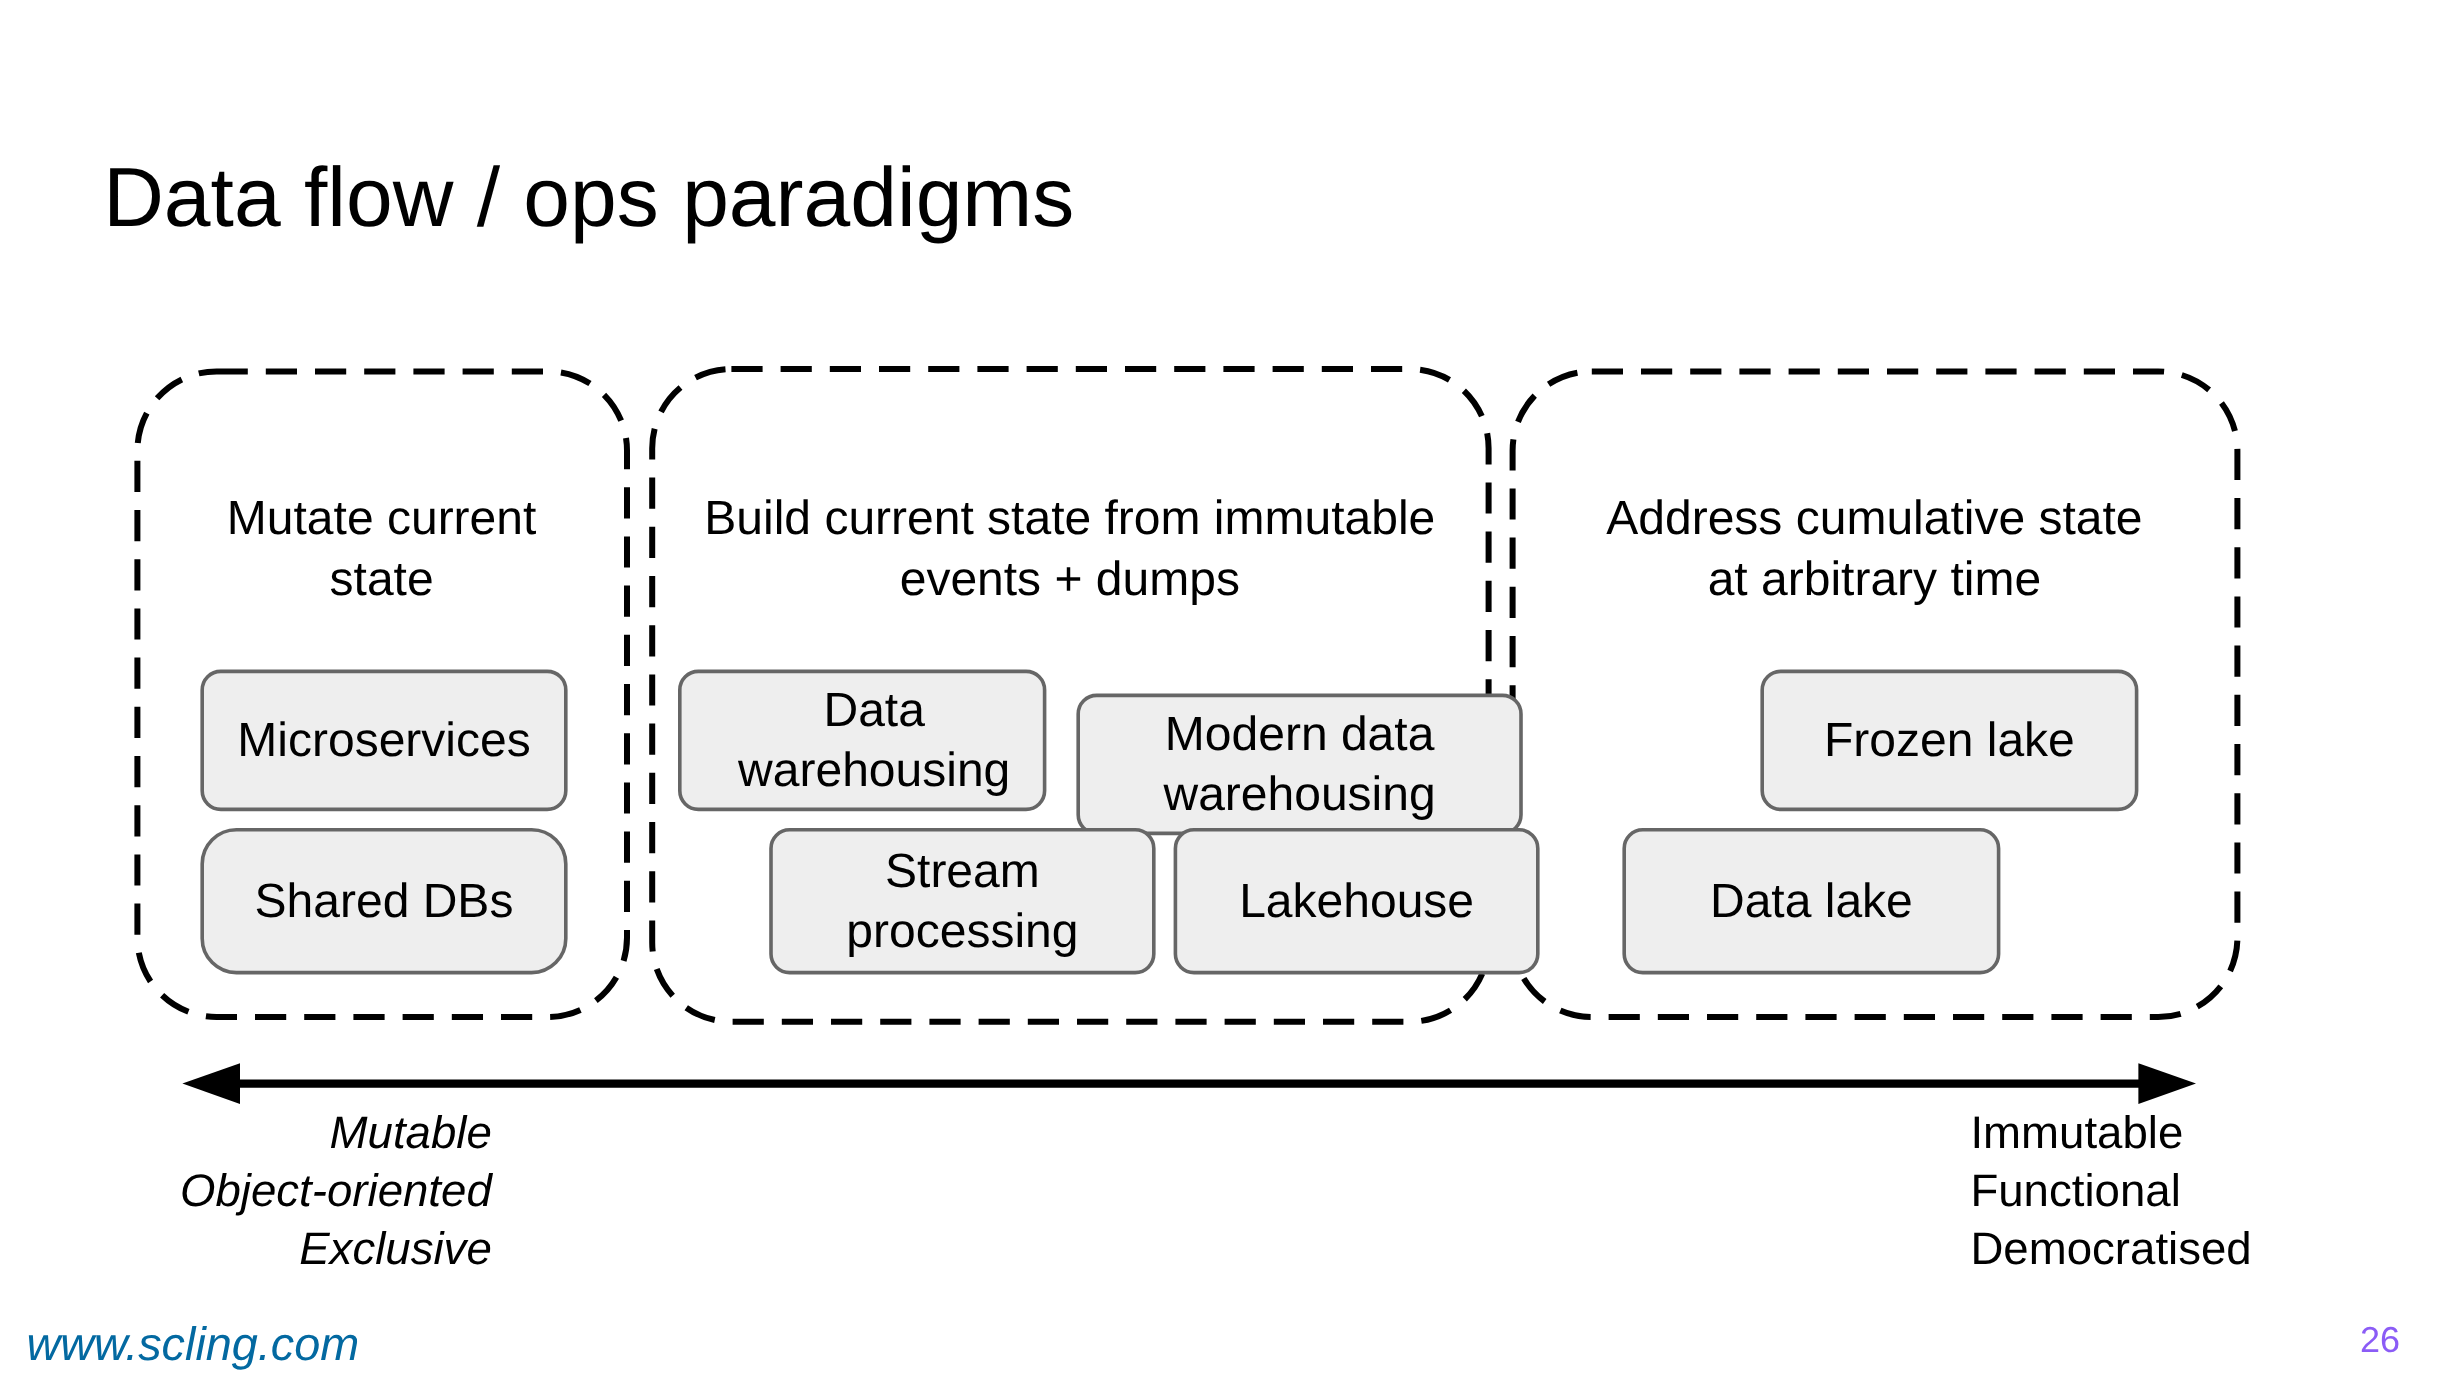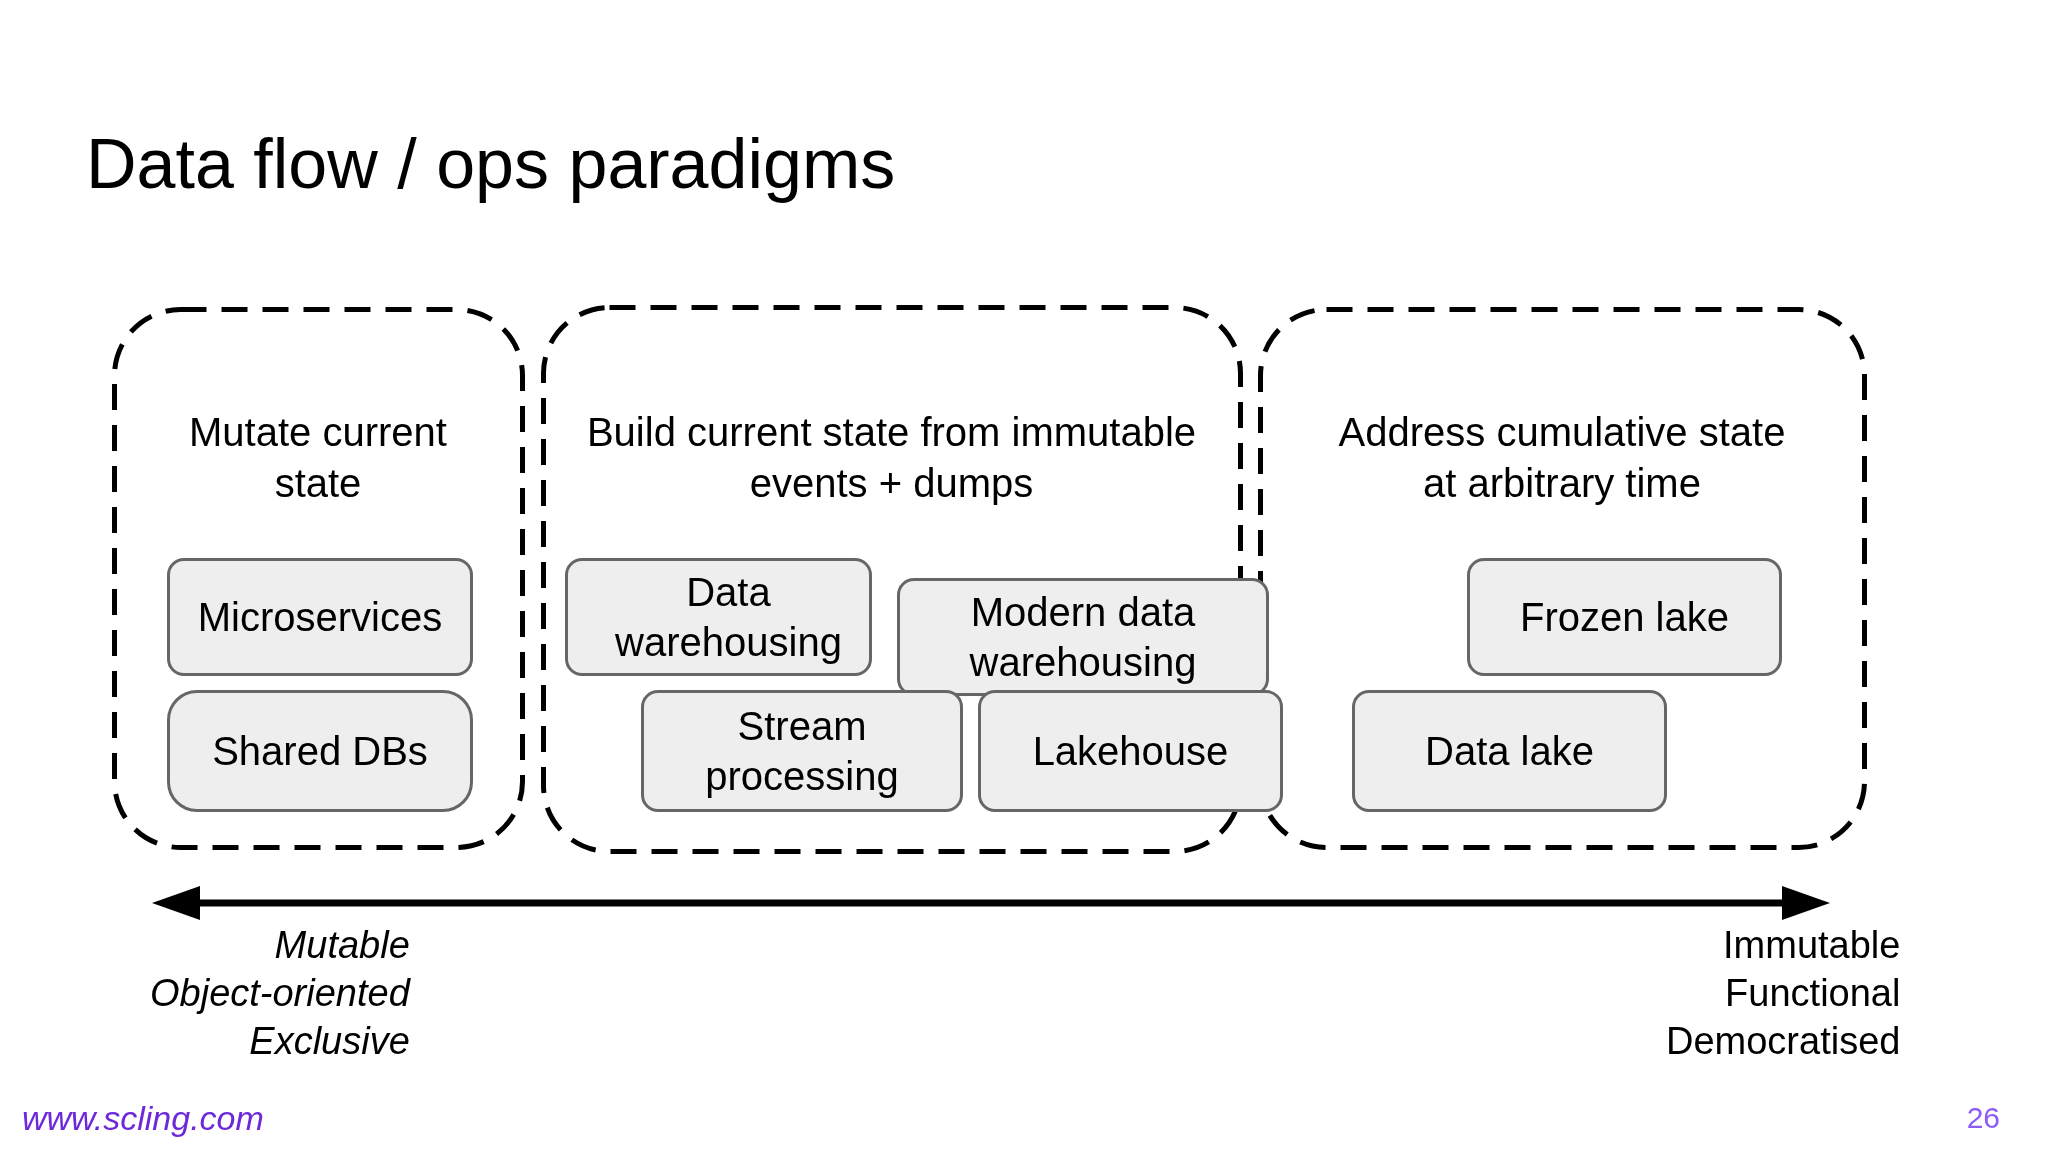--- a/index.html
+++ b/index.html
@@ -72,30 +72,30 @@
 
   .axis-labels {
     position: absolute;
     z-index: 2;
     top: 921px;
     font-size: 38px;
     line-height: 48px;
     color: #000000;
   }
   .axis-left  { left: 150px; text-align: right; font-style: italic; }
-  .axis-right { left: 1642px; text-align: right; margin-left: 24px; }
+  .axis-right { left: 1642px; text-align: left; }
 
   .footer-url {
     position: absolute;
     z-index: 2;
     left: 22px;
     top: 1099px;
-    font-size: 34px;
+    font-size: 39px;
     font-style: italic;
-    color: #6d28d9;
+    color: #0369a1;
   }
   .page-number {
     position: absolute;
     z-index: 2;
     right: 48px;
     top: 1101px;
     font-size: 30px;
     color: #8b5cf6;
   }
 </style>

